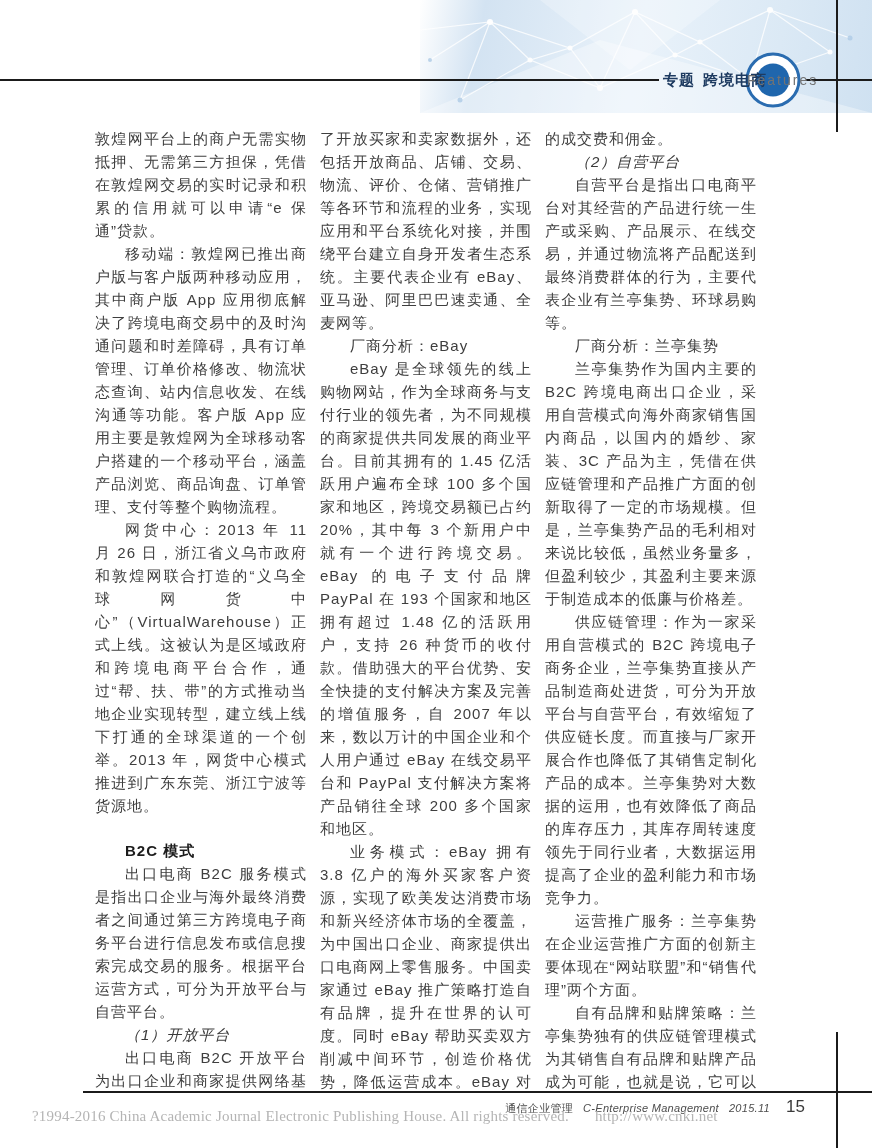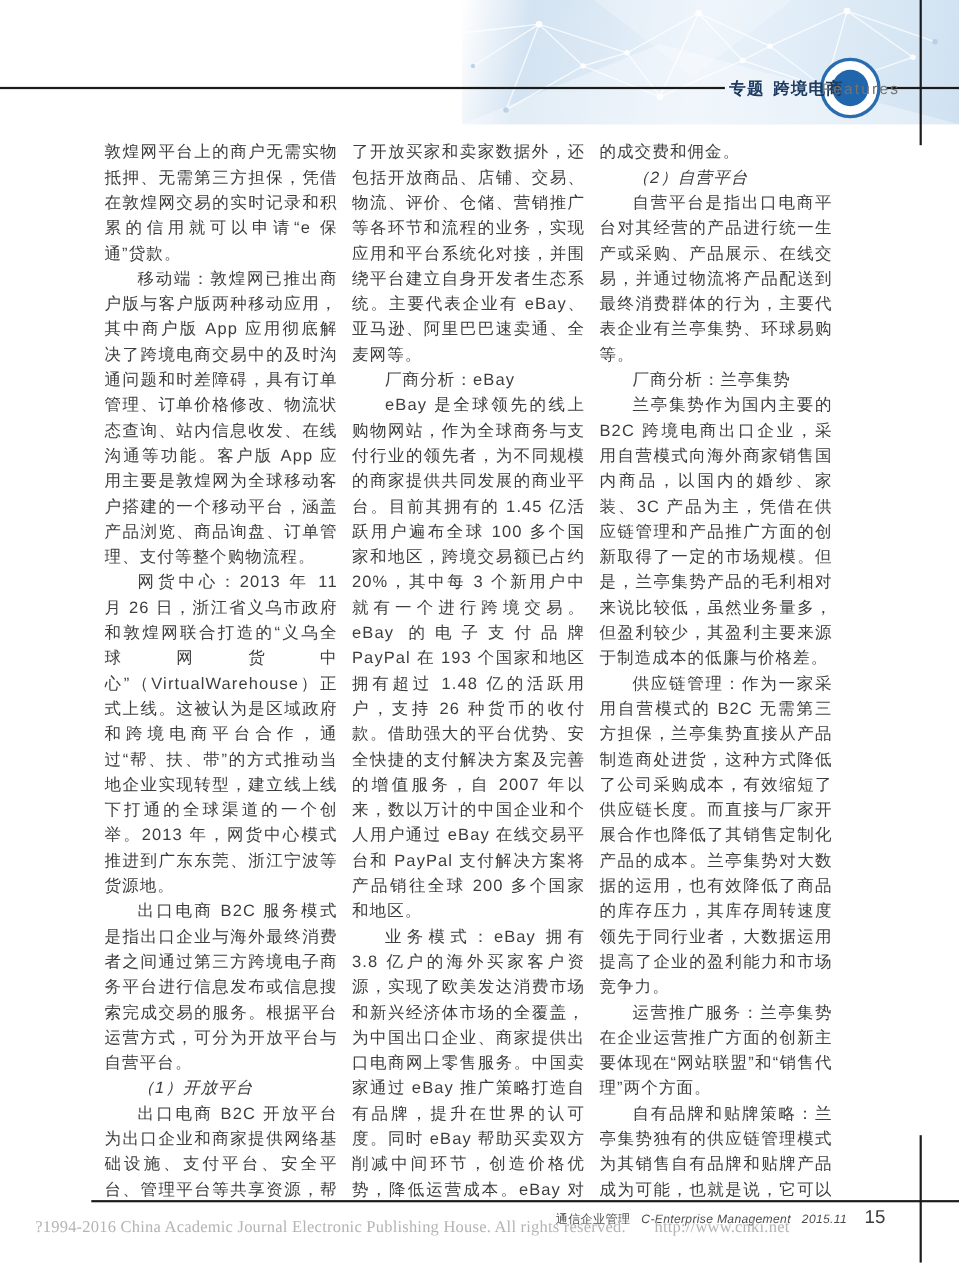--- a/index.html
+++ b/index.html
@@ -109,37 +109,38 @@
     <circle cx="29" cy="29" r="16.5" fill="#1f66ad"></circle>
   </svg>
 </div>
 <div class="features-text">Features</div>
 
 <div class="columns">
   <div class="col">
       <p class="blk cont">敦煌网平台上的商户无需实物抵押、无需第三方担保，凭借在敦煌网交易的实时记录和积累的信用就可以申请“e 保通”贷款。</p>
       <p class="blk para">移动端：敦煌网已推出商户版与客户版两种移动应用，其中商户版 App 应用彻底解决了跨境电商交易中的及时沟通问题和时差障碍，具有订单管理、订单价格修改、物流状态查询、站内信息收发、在线沟通等功能。客户版 App 应用主要是敦煌网为全球移动客户搭建的一个移动平台，涵盖产品浏览、商品询盘、订单管理、支付等整个购物流程。</p>
       <p class="blk para">网货中心：2013 年 11 月 26 日，浙江省义乌市政府和敦煌网联合打造的“义乌全球网货中心”（VirtualWarehouse）正式上线。这被认为是区域政府和跨境电商平台合作，通过“帮、扶、带”的方式推动当地企业实现转型，建立线上线下打通的全球渠道的一个创举。2013 年，网货中心模式推进到广东东莞、浙江宁波等货源地。</p>
+      <p class="blk heading">B2C 模式</p>
       <p class="blk para">出口电商 B2C 服务模式是指出口企业与海外最终消费者之间通过第三方跨境电子商务平台进行信息发布或信息搜索完成交易的服务。根据平台运营方式，可分为开放平台与自营平台。</p>
       <p class="blk sub">（1）开放平台</p>
       <p class="blk para">出口电商 B2C 开放平台为出口企业和商家提供网络基础设施、支付平台、安全平台、管理平台等共享资源，帮助出口企业和商家有效、低成本地开展自己的商业活动。开放平台开放的内容涉及出口电商的各个环节，除</p>
     </div>
   <div class="col">
       <p class="blk cont">了开放买家和卖家数据外，还包括开放商品、店铺、交易、物流、评价、仓储、营销推广等各环节和流程的业务，实现应用和平台系统化对接，并围绕平台建立自身开发者生态系统。主要代表企业有 eBay、亚马逊、阿里巴巴速卖通、全麦网等。</p>
       <p class="blk para">厂商分析：eBay</p>
       <p class="blk para">eBay 是全球领先的线上购物网站，作为全球商务与支付行业的领先者，为不同规模的商家提供共同发展的商业平台。目前其拥有的 1.45 亿活跃用户遍布全球 100 多个国家和地区，跨境交易额已占约 20%，其中每 3 个新用户中就有一个进行跨境交易。eBay 的电子支付品牌 PayPal 在 193 个国家和地区拥有超过 1.48 亿的活跃用户，支持 26 种货币的收付款。借助强大的平台优势、安全快捷的支付解决方案及完善的增值服务，自 2007 年以来，数以万计的中国企业和个人用户通过 eBay 在线交易平台和 PayPal 支付解决方案将产品销往全球 200 多个国家和地区。</p>
       <p class="blk para">业务模式：eBay 拥有 3.8 亿户的海外买家客户资源，实现了欧美发达消费市场和新兴经济体市场的全覆盖，为中国出口企业、商家提供出口电商网上零售服务。中国卖家通过 eBay 推广策略打造自有品牌，提升在世界的认可度。同时 eBay 帮助买卖双方削减中间环节，创造价格优势，降低运营成本。eBay 对入驻其平台进行跨境电子商务贸易的商家收取两项费用，一项是刊登费，即商家在 eBay 上刊登物品所收取的费用；另一项是成交费，即当商家的物品成功售出时会收取一定比例</p>
     </div>
   <div class="col">
       <p class="blk cont">的成交费和佣金。</p>
       <p class="blk sub">（2）自营平台</p>
       <p class="blk para">自营平台是指出口电商平台对其经营的产品进行统一生产或采购、产品展示、在线交易，并通过物流将产品配送到最终消费群体的行为，主要代表企业有兰亭集势、环球易购等。</p>
       <p class="blk para">厂商分析：兰亭集势</p>
       <p class="blk para">兰亭集势作为国内主要的 B2C 跨境电商出口企业，采用自营模式向海外商家销售国内商品，以国内的婚纱、家装、3C 产品为主，凭借在供应链管理和产品推广方面的创新取得了一定的市场规模。但是，兰亭集势产品的毛利相对来说比较低，虽然业务量多，但盈利较少，其盈利主要来源于制造成本的低廉与价格差。</p>
-      <p class="blk para">供应链管理：作为一家采用自营模式的 B2C 无需第三方担保，兰亭集势直接从产品制造商处进货，这种方式降低了公司采购成本，有效缩短了供应链长度。而直接与厂家开展合作也降低了其销售定制化产品的成本。兰亭集势对大数据的运用，也有效降低了商品的库存压力，其库存周转速度领先于同行业者，大数据运用提高了企业的盈利能力和市场竞争力。</p>
+      <p class="blk para">供应链管理：作为一家采用自营模式的 B2C 跨境电子商务企业，兰亭集势直接从产品制造商处进货，可分为开放平台与自营平台，有效缩短了供应链长度。而直接与厂家开展合作也降低了其销售定制化产品的成本。兰亭集势对大数据的运用，也有效降低了商品的库存压力，其库存周转速度领先于同行业者，大数据运用提高了企业的盈利能力和市场竞争力。</p>
       <p class="blk para">运营推广服务：兰亭集势在企业运营推广方面的创新主要体现在“网站联盟”和“销售代理”两个方面。</p>
       <p class="blk para">自有品牌和贴牌策略：兰亭集势独有的供应链管理模式为其销售自有品牌和贴牌产品成为可能，也就是说，它可以凭借其平台优势和海外市场对兰亭集势平台的认知，与国内生产厂家合作生产贴牌产品和定制化的自有品牌产</p>
     </div>
 </div>
 
 <div class="footer-info">
   <span>通信企业管理</span><span class="en">C-Enterprise Management</span><span class="issue">2015.11</span>
 </div>
 <div class="page-num">15</div>
 <div class="watermark">

